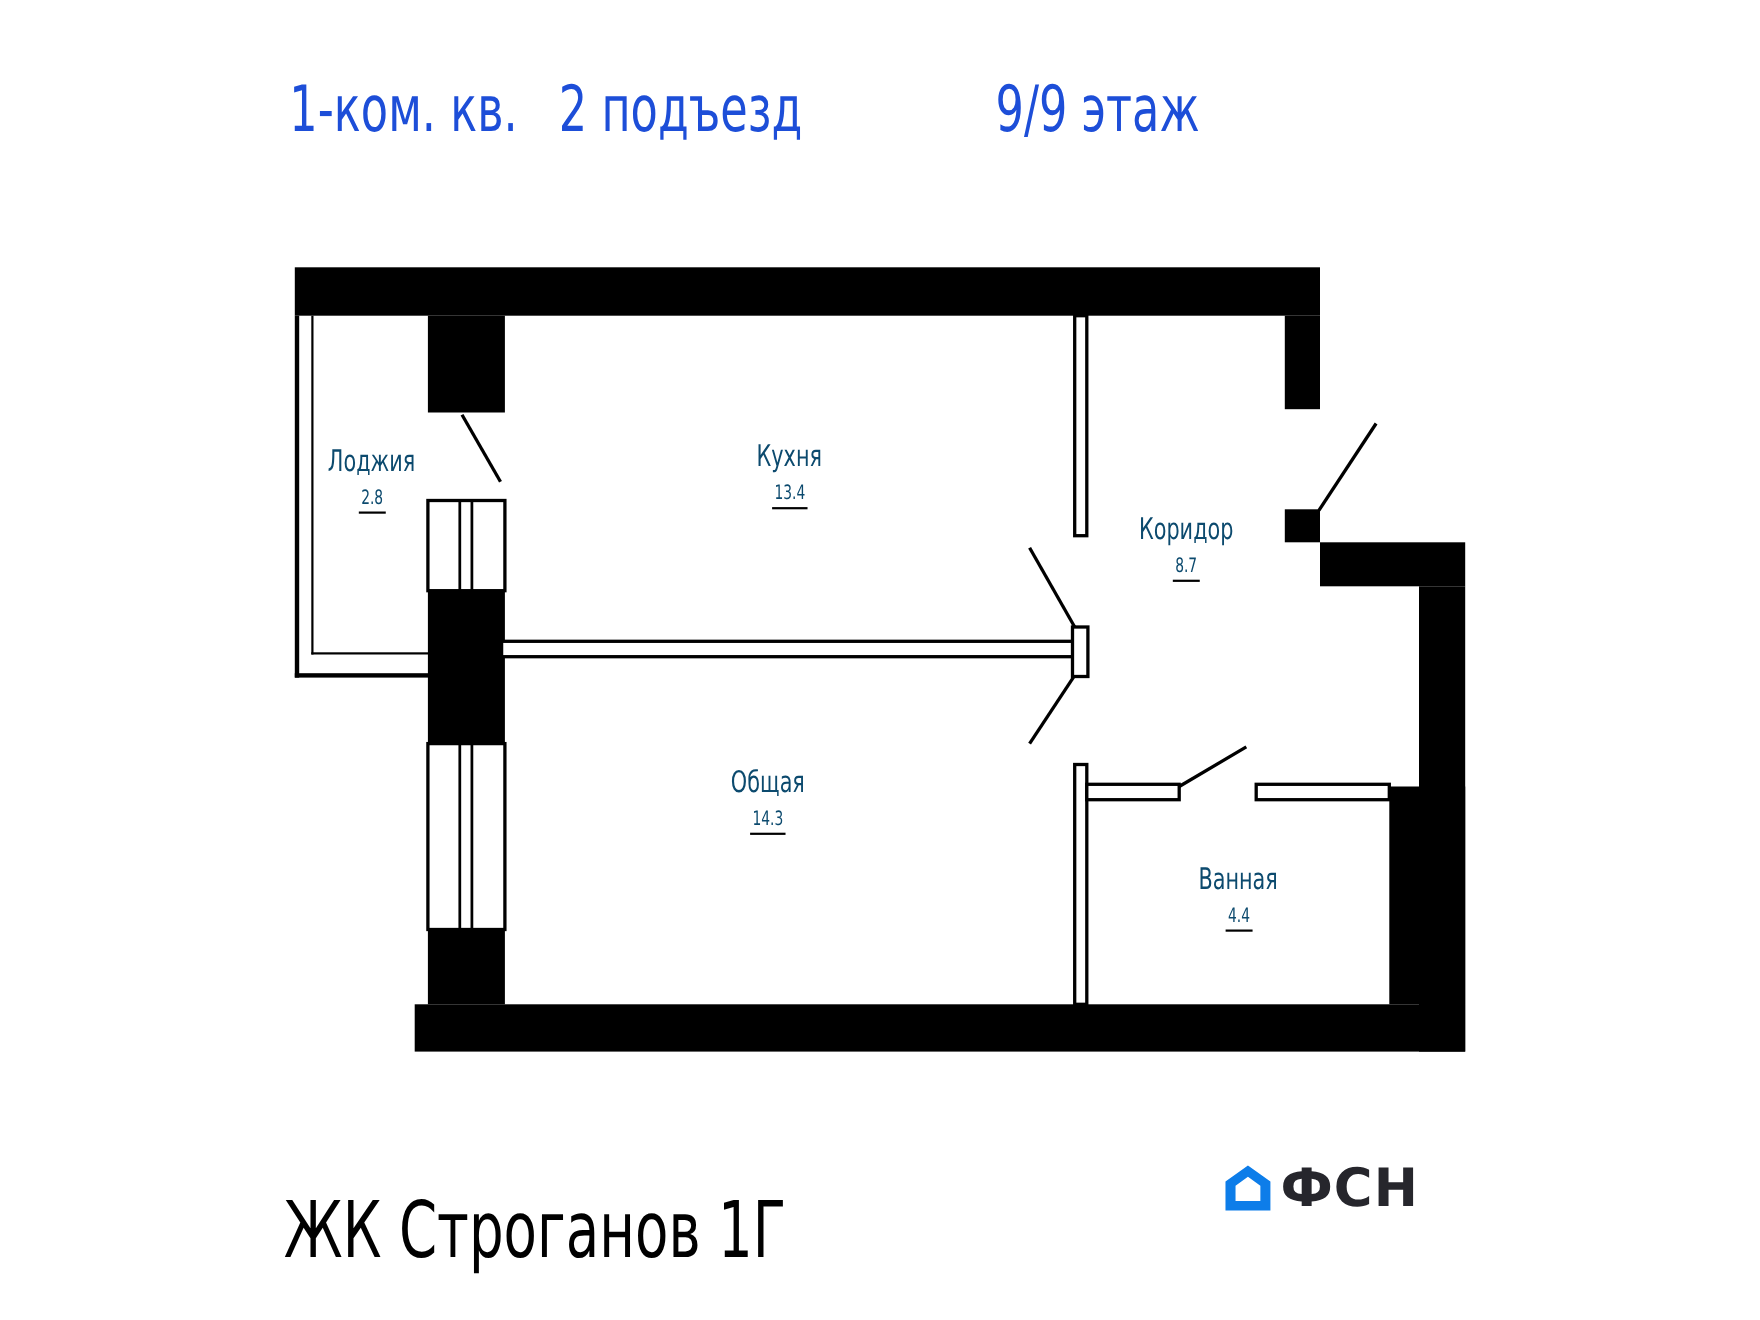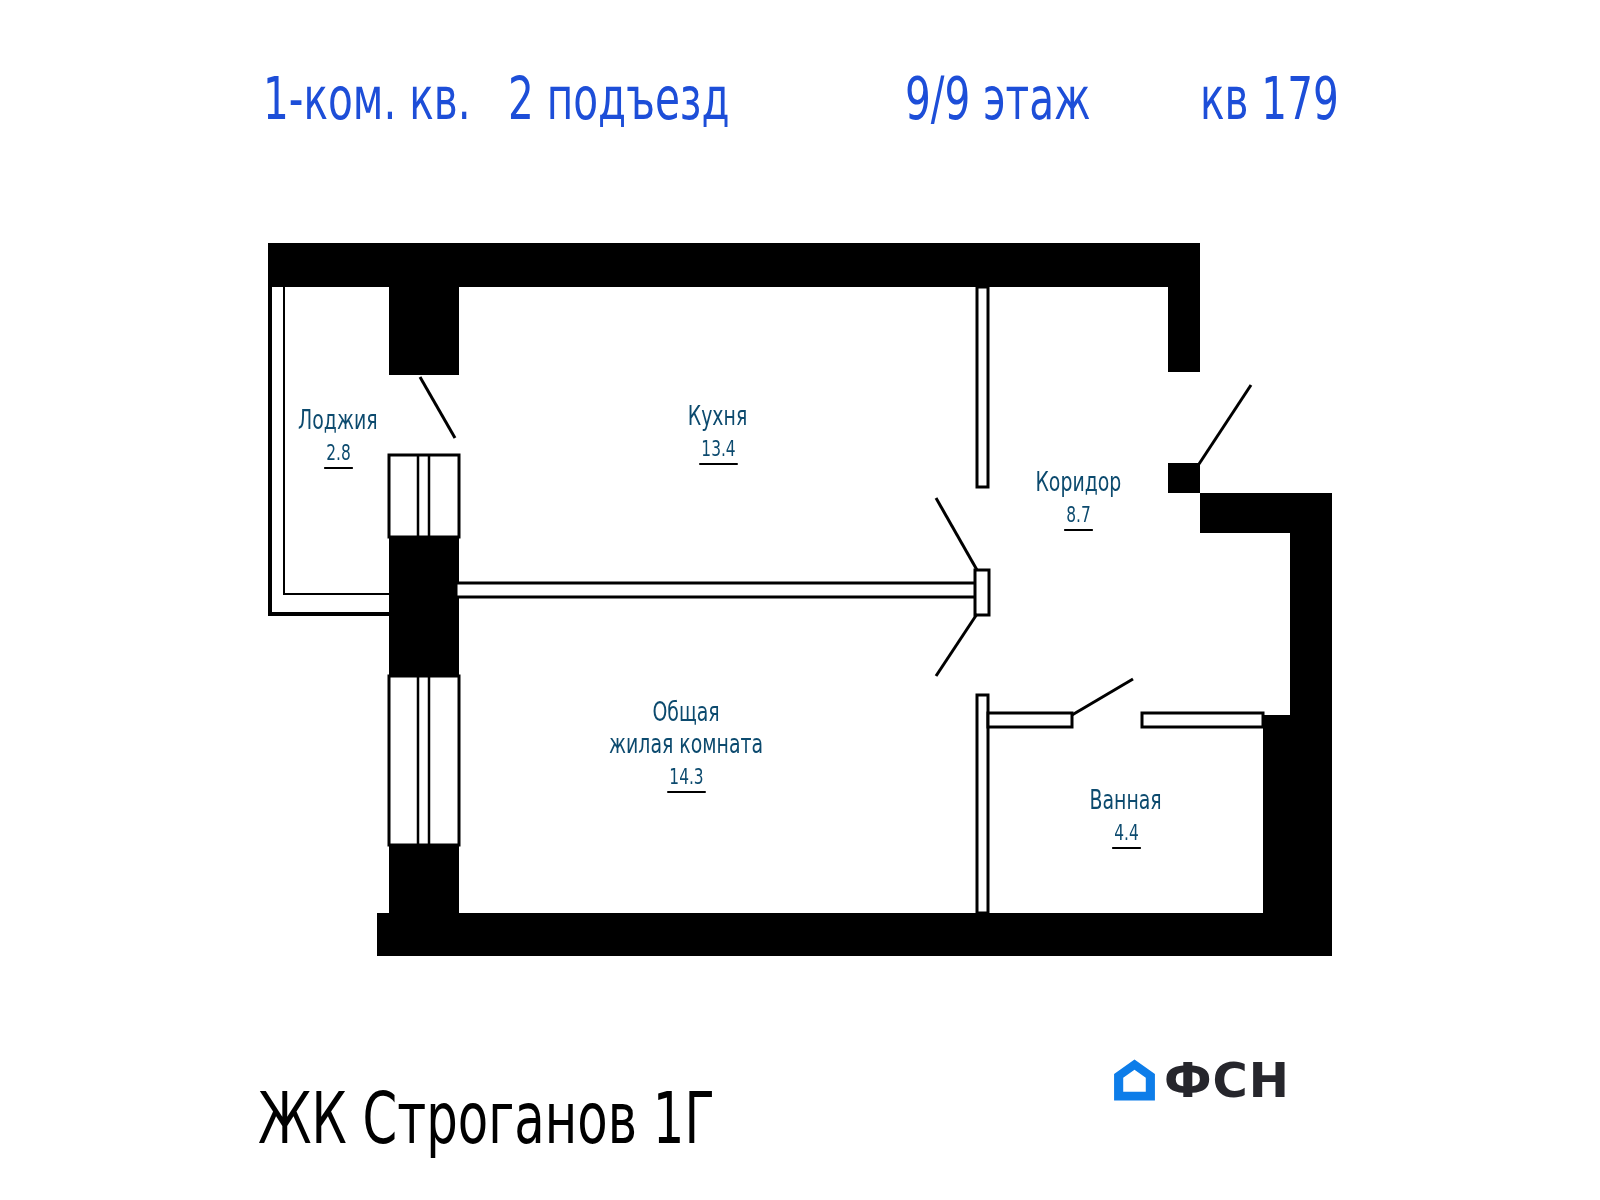--- a/index.html
+++ b/index.html
@@ -6,21 +6,21 @@
   #canvas{
     position:relative;width:1600px;height:1200px;background:#fff;overflow:hidden;
     font-family:"DejaVu Sans","Liberation Sans",sans-serif;color:#000;
   }
   #plan-svg{position:absolute;left:0;top:0;}
   .cond{display:inline-block;transform:scaleX(0.70);transform-origin:50% 50%;white-space:nowrap;}
   .cond-l{display:inline-block;transform:scaleX(0.70);transform-origin:0 50%;white-space:nowrap;}
   .title-seg{position:absolute;top:70px;font-size:58px;line-height:1;color:#1d4ed8;}
   .room-label{position:absolute;text-align:center;color:#0c4a6e;}
   .rname{font-size:27px;line-height:32px;}
-  .rarea{font-size:22px;line-height:30px;margin-top:2px;}
+  .rarea{font-size:18px;line-height:30px;margin-top:2px;}
   .u{border-bottom:2px solid #000;padding:0 3px 2px 3px;}
   #footer-complex{position:absolute;left:258px;top:1076px;font-size:71px;line-height:1.2;}
   #logo{position:absolute;left:1113px;top:1058px;display:flex;align-items:center;}
   #logo-house{width:43px;height:44px;margin-right:8px;}
   #logo-text{font-size:48px;font-weight:bold;line-height:44px;color:var(--logoText,#26262c);letter-spacing:1px;}
   .house-fill{fill:var(--logoBlue,#0d7de9);}
 </style>
 </head>
 <body>
 
@@ -71,40 +71,38 @@
       <line x1="936" y1="498" x2="977" y2="570"></line>
       <line x1="936" y1="676" x2="977" y2="614"></line>
       <line x1="1072" y1="715" x2="1133" y2="679"></line>
       <line x1="1199" y1="464" x2="1251" y2="385"></line>
     </g>
   </svg>
 
   <div class="title-seg" style="left:263px;"><span class="cond-l">1-ком. кв.</span></div>
   <div class="title-seg" style="left:508px;"><span class="cond-l">2 подъезд</span></div>
   <div class="title-seg" style="left:905px;"><span class="cond-l">9/9 этаж</span></div>
-  <div class="title-seg" style="left:1200px;"><span class="cond-l">кв 179</span></div>
 
   <div class="room-label" style="left:238px;top:404px;width:200px;">
     <div class="rname"><span class="cond">Лоджия</span></div>
     <div class="rarea"><span class="cond"><span class="u">2.8</span></span></div>
   </div>
 
   <div class="room-label" style="left:618px;top:400px;width:200px;">
     <div class="rname"><span class="cond">Кухня</span></div>
     <div class="rarea"><span class="cond"><span class="u">13.4</span></span></div>
   </div>
 
   <div class="room-label" style="left:978px;top:466px;width:200px;">
     <div class="rname"><span class="cond">Коридор</span></div>
     <div class="rarea"><span class="cond"><span class="u">8.7</span></span></div>
   </div>
 
-  <div class="room-label" style="left:536px;top:696px;width:300px;">
+  <div class="room-label" style="left:548px;top:696px;width:300px;">
     <div class="rname"><span class="cond">Общая</span></div>
-    <div class="rname"><span class="cond">жилая комната</span></div>
     <div class="rarea"><span class="cond"><span class="u">14.3</span></span></div>
   </div>
 
   <div class="room-label" style="left:1026px;top:784px;width:200px;">
     <div class="rname"><span class="cond">Ванная</span></div>
     <div class="rarea"><span class="cond"><span class="u">4.4</span></span></div>
   </div>
 
   <div id="footer-complex"><span class="cond-l">ЖК Строганов 1Г</span></div>
 

